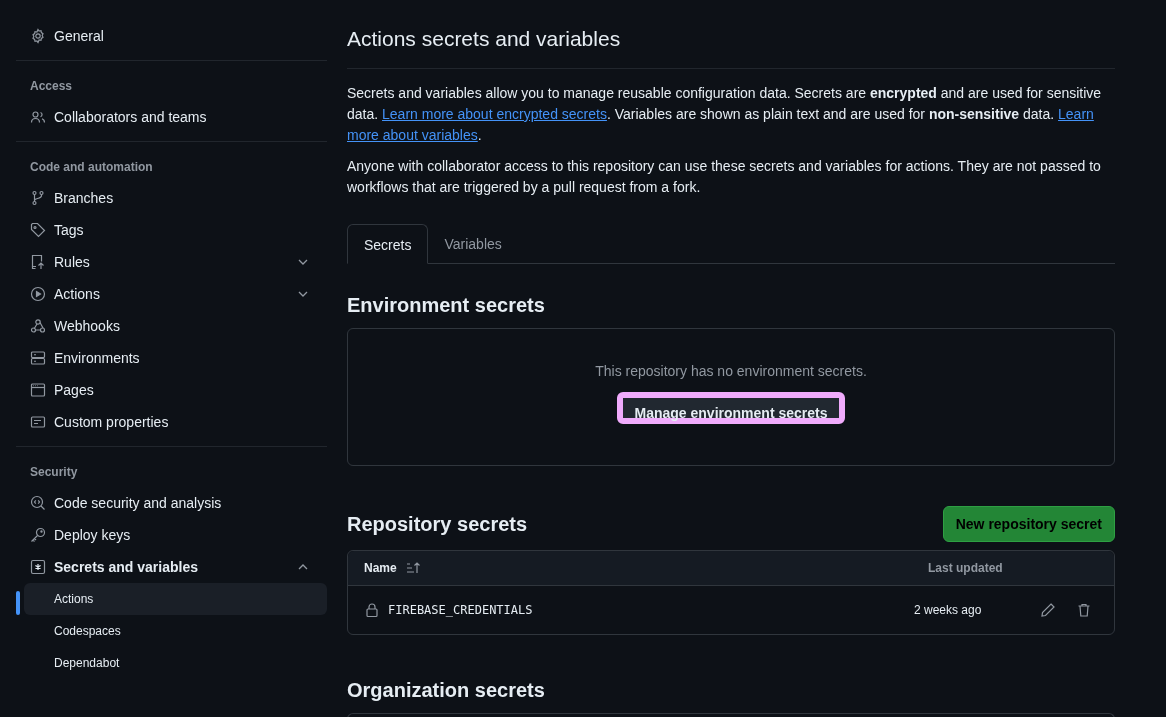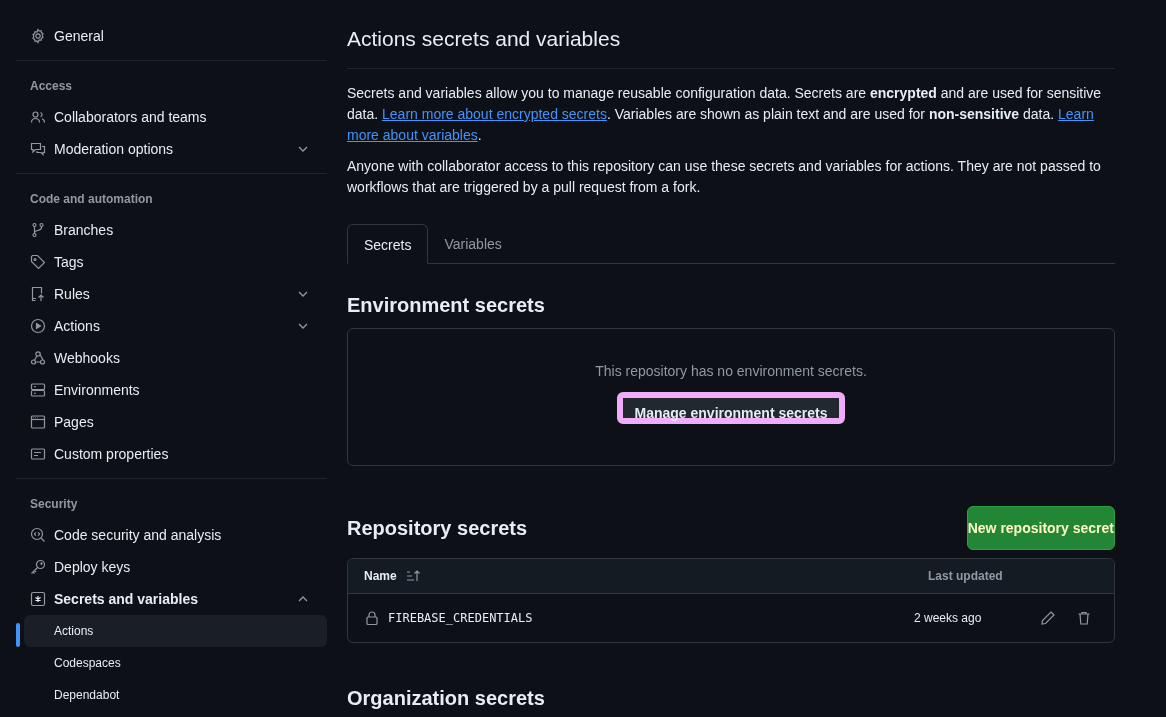--- a/index.html
+++ b/index.html
@@ -40,21 +40,21 @@
   .tabs { display:flex; margin-top:26px; border-bottom:1px solid #30363d; height:39px; }
   .tab { padding:0 16px; line-height:40px; font-size:14px; color:#9198a1; cursor:pointer; }
   .tab.active { color:#e6edf3; border:1px solid #30363d; border-bottom:1px solid #0d1117; border-radius:6px 6px 0 0; margin-bottom:-1px; background:#0d1117; }
   h2 { font-size:20px; font-weight:bold; margin:0; line-height:30px; }
   .sec-head { display:flex; align-items:center; justify-content:space-between; }
   .env-title { margin-top:26px; }
   .box { border:1px solid #30363d; border-radius:6px; margin-top:8px; }
   .empty { height:136px; display:flex; flex-direction:column; align-items:center; justify-content:center; }
   .empty-text { color:#9198a1; font-size:14px; margin-bottom:13px; margin-top:-8px; }
   .btn { background:#212830; border:6px solid #f0abfc; color:#e6edf3; border-radius:6px; font-size:14px; font-weight:bold; padding:0 12px; height:32px; line-height:30px; font-family:inherit; cursor:pointer; }
-  .btn-green { background:#238636; border:1px solid #2ea043; color:#fef9c3; border-radius:6px; font-weight:bold; font-size:14px; padding:0 0; height:44px; line-height:30px; font-family:inherit; cursor:pointer; }
+  .btn-green { background:#238636; border:1px solid #2ea043; color:#000000; border-radius:6px; font-weight:bold; font-size:14px; padding:0 12px; height:36px; line-height:30px; font-family:inherit; cursor:pointer; }
   .repo-head { margin-top:40px; }
   .tbl-head { display:flex; align-items:center; height:34px; background:#151b23; border-bottom:1px solid #30363d; border-radius:6px 6px 0 0; font-size:12px; font-weight:bold; }
   .th-name { flex:1; padding-left:16px; display:flex; align-items:center; color:#e6edf3;text-align:center; }
   .th-name svg { margin-left:8px; }
   .th-updated { width:186px; color:#9198a1; }
   .row { display:flex; align-items:center; height:48px; }
   .cell-name { flex:1; display:flex; align-items:center; padding-left:16px; }
   .cell-name .lock { width:16px; height:16px; color:#9198a1; margin-right:8px; display:inline-flex; }
   .mono { font-family:"DejaVu Sans Mono", monospace; font-size:12px; }
   .cell-upd { width:100px; font-size:12px; margin-right:16px; }
@@ -83,34 +83,20 @@
   <div class="nav-item">
     <span class="ico">
         <svg viewBox="0 0 16 16" fill="none" stroke="currentColor" stroke-width="1.2">
           <circle cx="5.5" cy="5.5" r="2.5"></circle>
           <path d="M1.5 13.5c0-2.5 1.8-4 4-4s4 1.5 4 4"></path>
           <path d="M10.5 3.5a2.2 2.2 0 010 4.2M12 9.8c1.5.5 2.5 1.8 2.5 3.7"></path>
         </svg>
       </span>
     <span class="lbl">Collaborators and teams</span>
   </div>
-  <div class="nav-item">
-    <span class="ico">
-        <svg viewBox="0 0 16 16" fill="none" stroke="currentColor" stroke-width="1.2">
-          <path d="M1.5 2.5h9v6h-5l-2.5 2.5v-2.5h-1.5z"></path>
-          <path d="M12 5.5h2.5v6h-1.5v2l-2-2h-4v-1.5"></path>
-        </svg>
-      </span>
-    <span class="lbl">Moderation options</span>
-    <span class="chev">
-        <svg viewBox="0 0 16 16" fill="none" stroke="currentColor" stroke-width="1.3">
-          <path d="M4 6l4 4 4-4"></path>
-        </svg>
-      </span>
-  </div>
 
   <div class="divider"></div>
   <div class="group-title">Code and automation</div>
   <div class="nav-item">
     <span class="ico">
         <svg viewBox="0 0 16 16" fill="none" stroke="currentColor" stroke-width="1.2">
           <circle cx="4.5" cy="3" r="1.5"></circle>
           <circle cx="4.5" cy="13" r="1.5"></circle>
           <circle cx="11.5" cy="3" r="1.5"></circle>
           <path d="M4.5 4.5v7M11.5 4.5v1c0 2-2 2.5-4 3s-3 1-3 2"></path>

